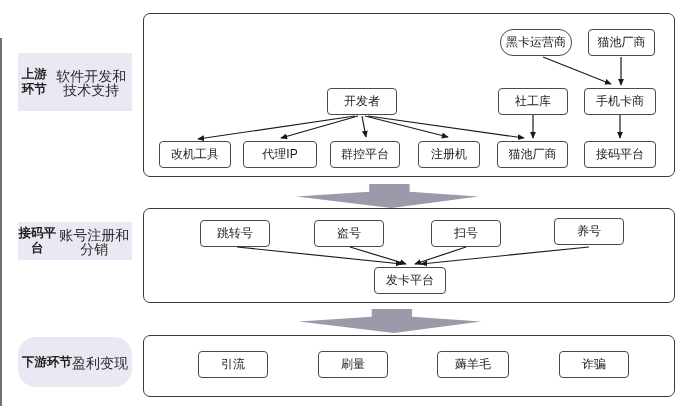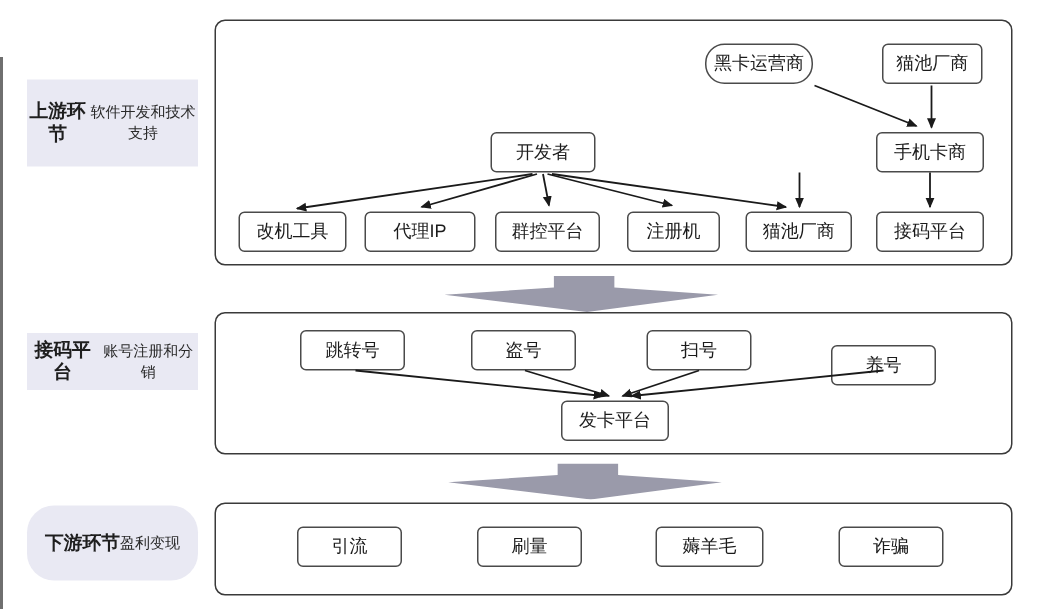--- a/index.html
+++ b/index.html
@@ -11,21 +11,21 @@
   .section{
     position:absolute;left:143px;width:532px;background:#ffffff;
     border:1.8px solid #3a3a3a;border-radius:7px;box-sizing:border-box;
   }
   .tier-label{
     position:absolute;left:18px;width:114px;background:#e9e9f3;
     display:flex;flex-direction:row;align-items:center;justify-content:center;
     text-align:center;box-sizing:border-box;
   }
   .tier-title{font-weight:bold;font-size:12.5px;color:#1e1e1e;line-height:15px;}
-  .tier-sub{font-size:10px;color:#2a2a2a;line-height:14px;margin-top:1px;}
+  .tier-sub{font-size:14px;color:#2a2a2a;line-height:14px;margin-top:1px;}
   .node{
     position:absolute;height:27px;background:#ffffff;
     border:1.4px solid #4a4a4a;border-radius:4px;box-sizing:border-box;
     display:flex;align-items:center;justify-content:center;
     font-size:12px;color:#1b1b1b;white-space:nowrap;
   }
   svg.overlay{position:absolute;left:0;top:0;pointer-events:none;}
   .flow-arrow{position:absolute;}
 </style>
 </head>
@@ -45,35 +45,36 @@
   </div>
   <div class="tier-label" style="top:222px;height:38px;">
     <div class="tier-title">接码平台</div>
     <div class="tier-sub">账号注册和分销</div>
   </div>
   <div class="tier-label" style="top:337px;height:50px;border-radius:18px;">
     <div class="tier-title">下游环节</div>
     <div class="tier-sub">盈利变现</div>
   </div>
 
-  <div class="node" style="left:470px;top:29px;width:72px;border-radius:13px;">黑卡运营商</div>
+  <div class="node" style="left:500px;top:29px;width:72px;border-radius:13px;">黑卡运营商</div>
   <div class="node" style="left:588px;top:29px;width:67px;">猫池厂商</div>
   <div class="node" style="left:327px;top:88px;width:70px;">开发者</div>
+  <div class="node" style="left:498px;top:88px;width:70px;">社工库</div>
   <div class="node" style="left:159px;top:141px;width:72px;">改机工具</div>
   <div class="node" style="left:584px;top:88px;width:72px;">手机卡商</div>
   <div class="node" style="left:243px;top:141px;width:74px;">代理IP</div>
   <div class="node" style="left:330px;top:141px;width:70px;">群控平台</div>
   <div class="node" style="left:418px;top:141px;width:62px;">注册机</div>
   <div class="node" style="left:497px;top:141px;width:71px;">猫池厂商</div>
   <div class="node" style="left:584px;top:141px;width:72px;">接码平台</div>
 
   <div class="node" style="left:314px;top:220px;width:70px;">盗号</div>
   <div class="node" style="left:200px;top:220px;width:70px;">跳转号</div>
   <div class="node" style="left:431px;top:220px;width:70px;">扫号</div>
-  <div class="node" style="left:554px;top:230px;width:70px;">养号</div>
+  <div class="node" style="left:554px;top:218px;width:70px;">养号</div>
   <div class="node" style="left:374px;top:267px;width:72px;">发卡平台</div>
 
   <div class="node" style="left:198px;top:351px;width:70px;">引流</div>
   <div class="node" style="left:318px;top:351px;width:70px;">刷量</div>
   <div class="node" style="left:437px;top:351px;width:72px;">薅羊毛</div>
   <div class="node" style="left:559px;top:351px;width:70px;">诈骗</div>
 
   <svg class="overlay" width="693" height="406" viewBox="0 0 693 406">
     <defs>
       <marker id="arw" markerWidth="8" markerHeight="8" refX="6.2" refY="3" orient="auto" markerUnits="userSpaceOnUse">

